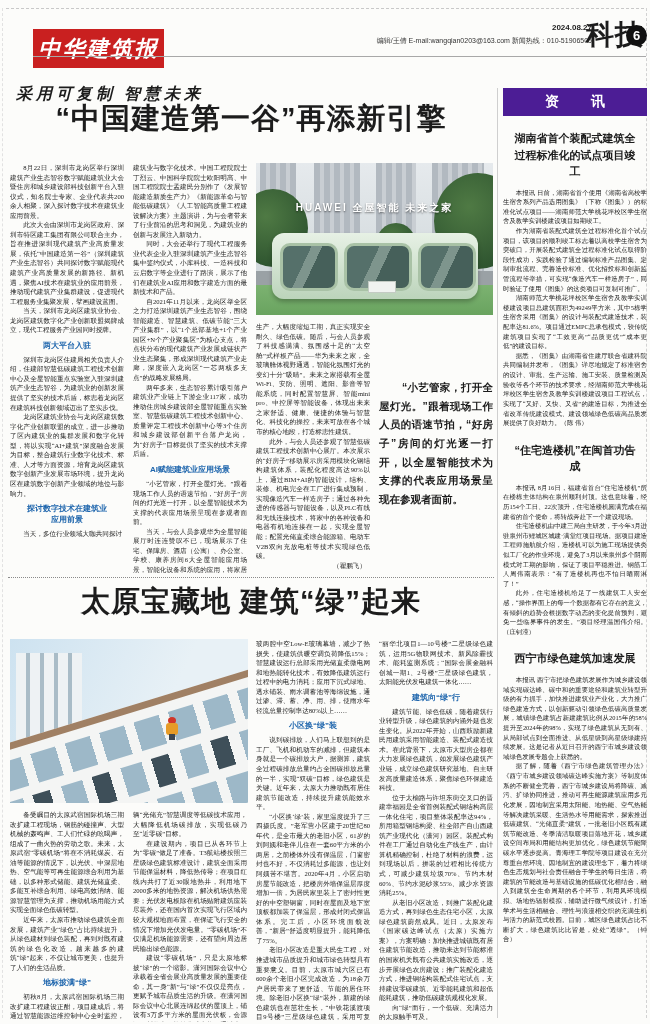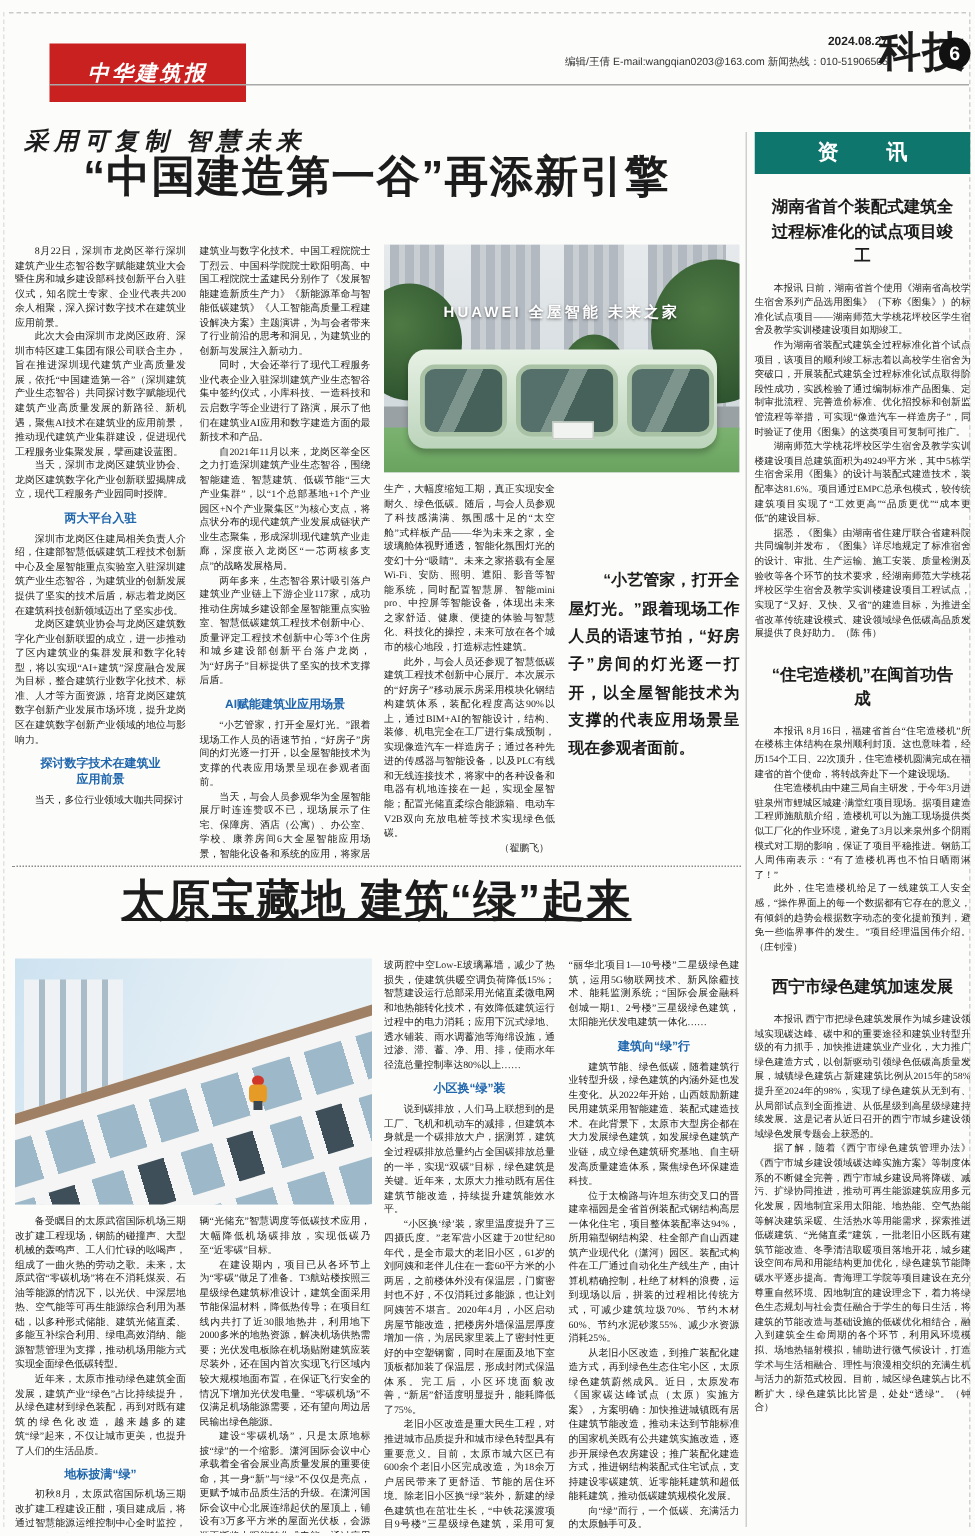--- a/index.html
+++ b/index.html
@@ -5,34 +5,34 @@
   html,body{margin:0;padding:0;background:#8d8d8d;}
   .sheet{position:relative;width:650px;height:1024px;margin:0 auto;background:#fcfcfa;overflow:hidden;
          font-family:"Liberation Serif","DejaVu Serif",serif;color:#1c1c1c;}
   .sans{font-family:"Liberation Sans","DejaVu Sans",sans-serif;}
   .edge-top{position:absolute;top:8px;left:6px;right:6px;border-top:1px dashed #c9c9c9;}
   .edge-right{position:absolute;top:8px;bottom:6px;right:3px;border-right:1px dashed #d2d2d2;}
   .edge-left{position:absolute;top:8px;bottom:6px;left:2px;border-left:1px dashed #e2e2e2;}
 
   
   .masthead{position:absolute;left:33px;top:29px;width:131px;height:39px;background:#c92020;color:#fff;
-            display:flex;align-items:center;justify-content:center;font-size:14px;font-weight:bold;
+            display:flex;align-items:center;justify-content:center;font-size:22px;font-weight:bold;
             font-style:italic;letter-spacing:2px;}
   .hdr-date{position:absolute;right:58px;top:23px;font-size:8px;font-weight:bold;color:#222;padding-left:40px;}
   .hdr-meta{position:absolute;right:58px;top:36px;font-size:7px;color:#333;}
   .hdr-section{position:absolute;left:586px;top:16px;font-size:28px;font-weight:900;letter-spacing:1px;}
   .hdr-badge{position:absolute;left:626px;top:25px;width:21px;height:21px;border-radius:50%;background:#111;
              color:#fff;display:flex;align-items:center;justify-content:center;font-size:13px;font-weight:bold;}
   .hdr-rule{position:absolute;top:56px;left:33px;right:4px;border-top:1px solid #a8a8a8;}
 
   
   .kicker{position:absolute;left:16px;top:84px;font-size:16px;font-weight:bold;font-style:italic;letter-spacing:4px;}
   .headline{position:absolute;left:8px;width:486px;text-align:center;font-size:29px;font-weight:900;
             letter-spacing:1px;margin:0;line-height:1.2;}
-  .h-top{top:101px;} .h-bot{top:584px;text-decoration:underline;}
+  .h-top{top:101px;} .h-bot{top:584px;}
   .col{position:absolute;width:114px;overflow:hidden;}
   .bt p{margin:0;font-size:6.6px;line-height:1.45;text-indent:2em;text-align:justify;}
   .bt p.cont{text-indent:0;}
   .sub{color:#1f66ad;font-weight:bold;font-size:8px;text-align:center;margin:5px 16px 4px;text-indent:0;
        font-family:"Liberation Sans","DejaVu Sans",sans-serif;}
   .byline{text-align:right !important;text-indent:0 !important;padding-right:4px;}
   .pullquote{position:absolute;left:379px;top:378px;width:114px;font-size:10.5px;font-weight:bold;
              line-height:1.78;text-align:justify;text-indent:2.2em;
              font-family:"Liberation Sans","DejaVu Sans",sans-serif;}
   .sep{position:absolute;top:577px;left:8px;width:486px;border-top:1px dotted #8a8a8a;}
@@ -66,21 +66,21 @@
           background:repeating-linear-gradient(90deg,#9db8c8 0 26px,#f4f5f4 26px 36px);}
   .p2-row.dk{background:repeating-linear-gradient(90deg,#3e4f59 0 18px,#f4f5f4 18px 30px,#9db8c8 30px 52px,#f4f5f4 52px 62px);}
   .p2-worker{position:absolute;left:156px;top:78px;width:12px;height:22px;}
   .p2-helmet{position:absolute;left:2px;top:0;width:8px;height:7px;border-radius:50%;background:#d0362a;}
   .p2-body{position:absolute;left:0;top:6px;width:12px;height:12px;border-radius:3px;background:#e69b27;}
   .p2-leg{position:absolute;left:3px;top:17px;width:6px;height:6px;background:#3c4650;}
 
   
   .sb-divider{position:absolute;left:497px;top:88px;bottom:6px;border-left:1px solid #cfcfcf;}
   .sidebar{position:absolute;left:503px;top:88px;width:144px;height:930px;overflow:hidden;}
-  .news-box{height:28px;background:#0f766e;color:#fff;display:flex;align-items:center;justify-content:center;
+  .news-box{height:28px;background:#4c1d95;color:#fff;display:flex;align-items:center;justify-content:center;
             font-size:14px;font-weight:bold;letter-spacing:14px;text-indent:14px;
             font-family:"Liberation Sans","DejaVu Sans",sans-serif;}
   .sb-title{font-size:11px;font-weight:800;text-align:center;line-height:1.5;margin:14px 8px 8px;
             font-family:"Liberation Sans","DejaVu Sans",sans-serif;}
   .sb-body p{margin:0;font-size:6.4px;line-height:1.5;text-indent:2em;text-align:justify;}
 </style>
 </head>
 <body>
 
 <div class="sheet">

